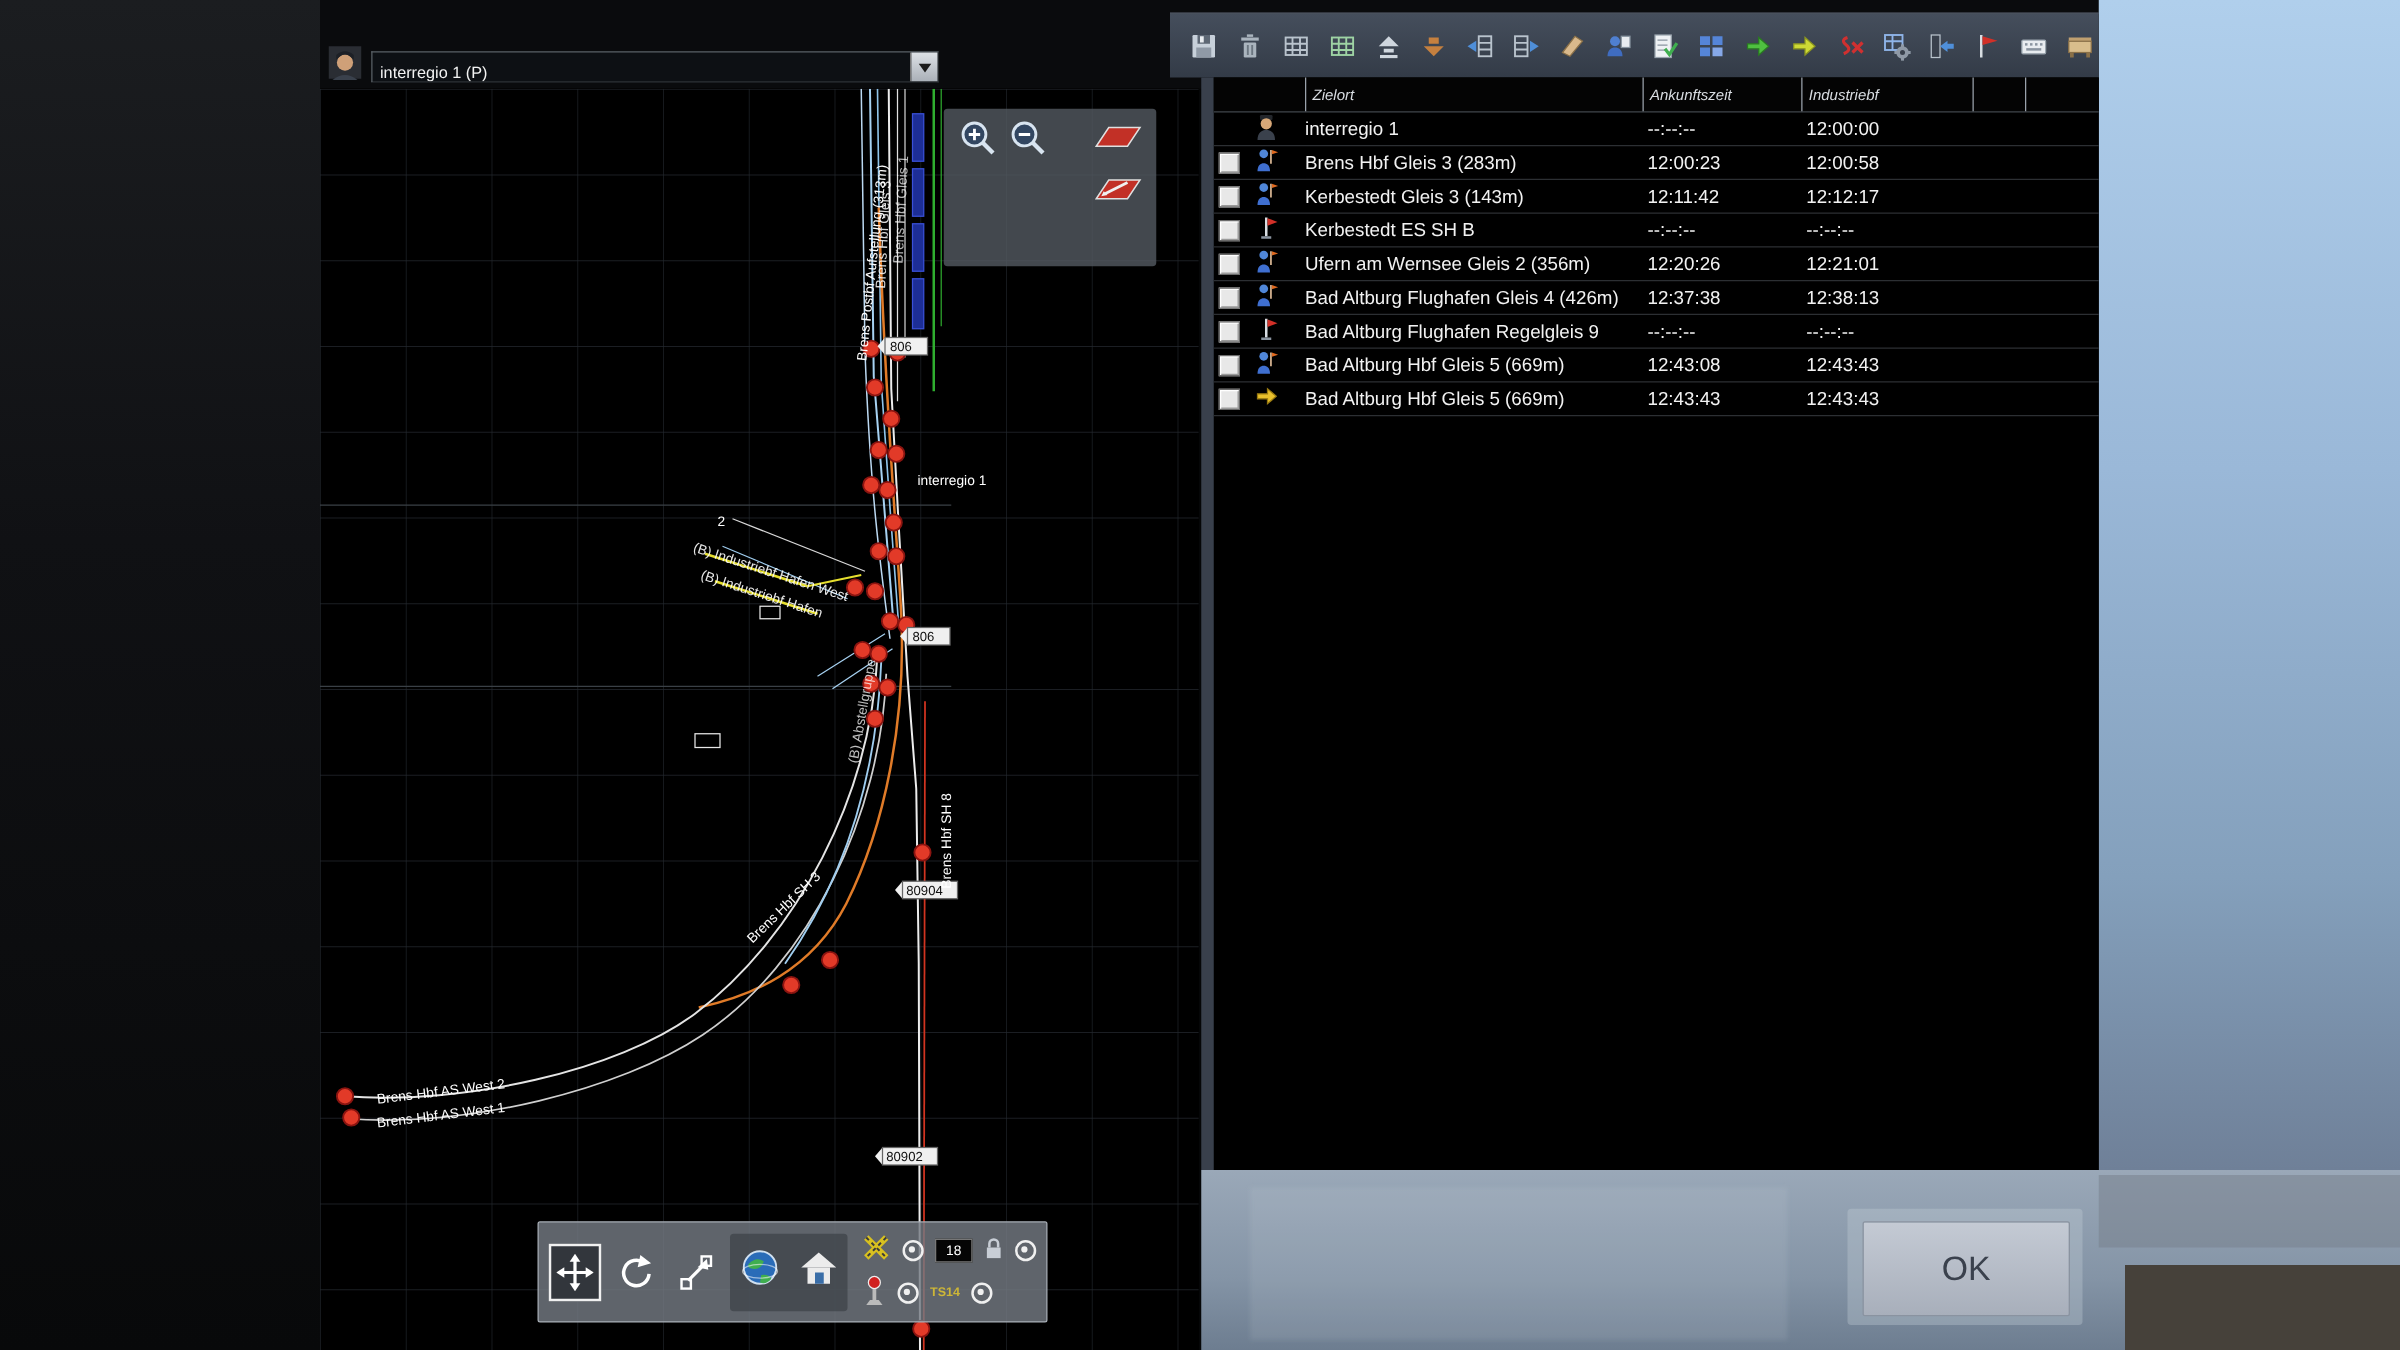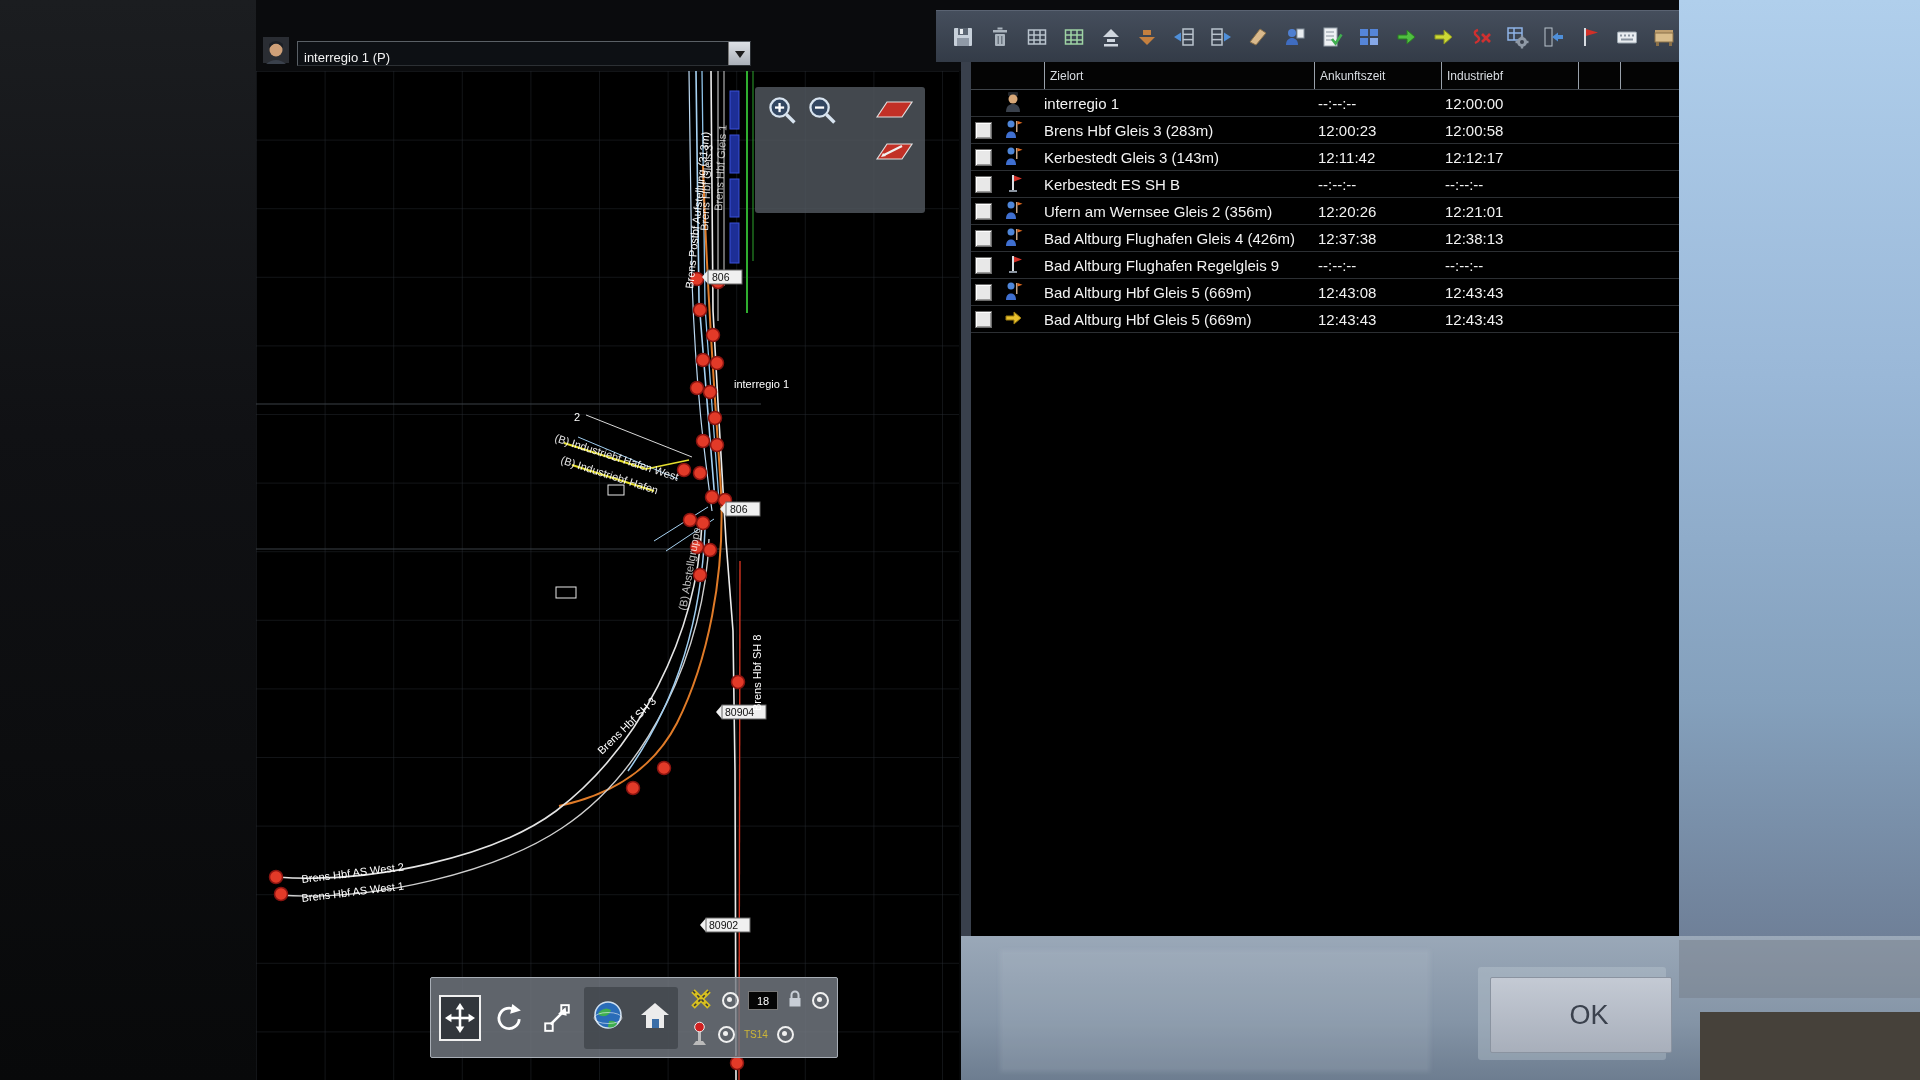--- a/index.html
+++ b/index.html
@@ -43,46 +43,46 @@
   .mbtn{width:46px;height:46px;display:flex;align-items:center;justify-content:center;}
   .mbtn.sel{background:#32363c;border:2px solid #f0f0f0;box-sizing:border-box;}
   .msub{width:104px;height:62px;background:rgba(50,54,60,.55);border-radius:3px;
      display:flex;align-items:center;justify-content:space-around;}
   .mctrl{display:flex;flex-direction:column;gap:8px;margin-left:4px;}
   .mrow{display:flex;align-items:center;gap:9px;height:26px;}
   .radio{width:13px;height:13px;border:2px solid #f0f0f0;border-radius:50%;position:relative;}
   .radio::after{content:"";position:absolute;left:3px;top:3px;width:5px;height:5px;border-radius:50%;background:#f0f0f0;}
   .valbox{width:28px;height:17px;background:#050505;border:1px solid #777;color:#fff;
      font-size:11px;display:flex;align-items:center;justify-content:center;}
-  .ts14{font-size:10px;font-weight:normal;color:#cdb637;}
+  .ts14{font-size:10px;font-weight:bold;color:#cdb637;}
   
   .tt-toolbar{position:absolute;left:936px;top:10px;width:743px;height:52px;
      background:linear-gradient(#454e5c,#333b47);border-top:1px solid #5a6372;
      display:flex;align-items:center;gap:7px;padding-left:12px;box-sizing:border-box;}
   .tbtn{width:30px;height:30px;display:flex;align-items:center;justify-content:center;cursor:pointer;}
   .tt-frame{position:absolute;left:961px;top:62px;width:718px;height:874px;background:#39404c;}
   .tt-table{position:absolute;left:971px;top:62px;width:708px;height:874px;background:#000;}
   .tt-header,.tt-row{display:grid;grid-template-columns:25px 48px 270px 127px 137px 42px 59px;}
-  .tt-header{height:27px;border-bottom:1px solid #3f444a;background:#040404;}
+  .tt-header{height:27px;border-bottom:1px solid #3f444a;background:#040404;font-style:italic;}
   .hc{display:flex;align-items:center;color:#d9dde2;font-size:12px;padding-left:5px;box-sizing:border-box;}
   .hc.sep{border-left:1px solid #9aa2ac;}
   .tt-row{height:26px;border-bottom:1px solid #2c2f33;align-items:center;color:#f2f2f2;font-size:15px;}
   .cell{display:flex;align-items:center;height:100%;box-sizing:border-box;}
   .cell.c1{justify-content:center;}
   .cell.c2{padding-left:8px;}
   .cell.c3 span,.cell.c4 span,.cell.c5 span{white-space:nowrap;}
   .cell.c4,.cell.c5{padding-left:4px;}
   .cb{width:15px;height:15px;background:#e8e8e8;border:1px solid #6a6a6a;
      box-shadow:inset 1px 1px 0 #fff,inset -1px -1px 0 #9a9a9a;}
   
   .ok-host{position:absolute;left:1478px;top:967px;width:188px;height:93px;
      background:rgba(196,205,216,.35);border-radius:3px;}
   .ok-btn{position:absolute;left:1490px;top:977px;width:164px;height:74px;
      background:linear-gradient(#c4cad4,#a8afbb);border:1px solid #8a93a0;border-radius:2px;
-     display:flex;align-items:center;justify-content:center;color:#3a414d;font-size:27px;cursor:pointer;padding-left:16px;}
+     display:flex;align-items:center;justify-content:center;color:#3a414d;font-size:27px;cursor:pointer;}
 </style>
 </head>
 <body>
 
 <div class="stage">
 
   <div class="bg-left"></div>
   <div class="bg-top"></div>
   <div class="bg-sky"></div>
   <div class="bg-band"></div>

